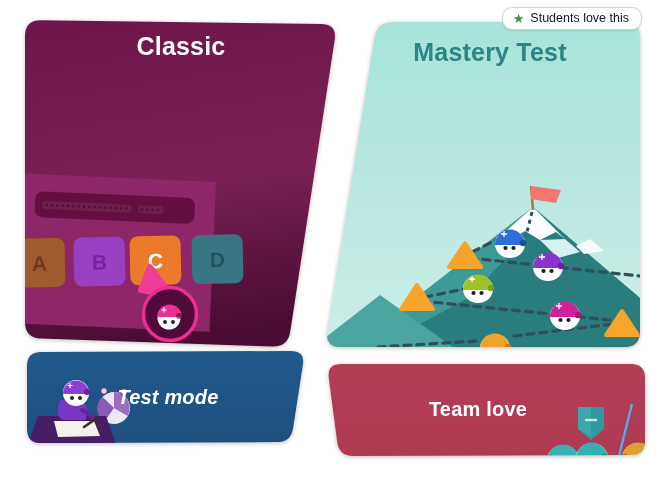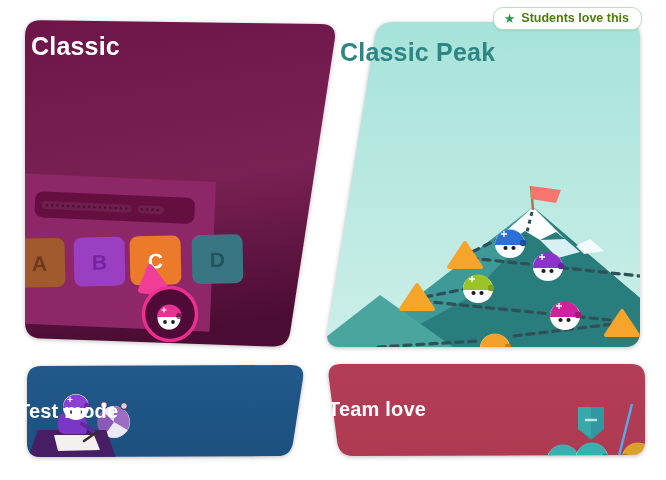--- a/index.html
+++ b/index.html
@@ -3,34 +3,34 @@
 <meta charset="utf-8">
 <style>
   html,body{margin:0;padding:0;}
   body{
     width:666px;height:480px;position:relative;background:#ffffff;
     font-family:"Liberation Sans",sans-serif;overflow:hidden;
   }
   .card{position:absolute;}
   .card svg{display:block;filter:drop-shadow(0 1px 2px rgba(30,10,25,.28));}
   .card-title{
-    position:absolute;text-align:left;font-weight:bold;pointer-events:none;
+    position:absolute;text-align:center;font-weight:bold;pointer-events:none;
     letter-spacing:.2px;
   }
   .title-lg{font-size:25px;}
   .title-md{font-size:20px;}
   .t-white{color:#ffffff;}
   .t-teal{color:#2d8584;}
   .badge{
     position:absolute;top:-11px;right:6px;display:flex;align-items:center;gap:6px;
     background:#ffffff;border:1.5px solid #b9dfbe;border-radius:10px;
     padding:3px 12px 4px 10px;box-shadow:0 1px 2px rgba(20,80,40,.12);
   }
   .badge .star{color:#259b4e;font-size:13px;line-height:13px;}
-  .badge .label{color:#4d7c0f;font-size:12.5px;font-weight:bold;white-space:nowrap;}
+  .badge .label{color:#0f172a;font-size:12.5px;font-weight:normal;white-space:nowrap;}
   svg text{font-family:"Liberation Sans",sans-serif;font-weight:bold;}
 </style>
 </head>
 <body>
 
 <div class="card" style="left:18px;top:18px;width:322px;height:334px;">
   <svg width="322" height="334" viewBox="0 0 322 334">
     <defs>
       <clipPath id="clipClassic">
         <path d="M 23,2.2 L 303,5.9 Q 319,6 316.7,21.8 L 272.3,313.2 Q 270,329 254,328.5 L 23,320.5 Q 7,320 7,304 L 7,18 Q 7,2 23,2.2 Z"></path>
@@ -158,28 +158,28 @@
       </g>
       <g transform="translate(177,326)">
         <ellipse cx="0" cy="4" rx="15" ry="14" fill="#ffffff"></ellipse>
         <path d="M -15,5 A 15,15.5 0 1 1 15,5 Z" fill="#f0a22b"></path>
         <circle cx="13" cy="3" r="3.2" fill="#c87f12"></circle>
         <circle cx="-4.5" cy="8" r="2.1" fill="#1c1c28"></circle>
           <circle cx="3.5" cy="8" r="2.1" fill="#1c1c28"></circle>
       </g>
     </g>
   </svg>
-  <div class="card-title title-lg t-teal" style="left:22px;top:20px;width:300px;">Classic Peak</div>
+  <div class="card-title title-lg t-teal" style="left:22px;top:20px;width:300px;">Mastery Test</div>
   <div class="badge">
     <span class="star">★</span>
     <span class="label">Students love this</span>
   </div>
 </div>
 
-<div class="card" style="left:24px;top:362px;width:290px;height:100px;">
+<div class="card" style="left:24px;top:348px;width:290px;height:100px;font-style:italic;">
   <svg width="290" height="100" viewBox="0 0 290 100">
     <defs>
       <clipPath id="clipTest">
         <path d="M 17,3.9 L 267,3 Q 281,3 278.9,16.8 L 269.1,80.2 Q 267,94 253,94.1 L 17,95 Q 3,95 3,81 L 3,18 Q 3,4 17,3.9 Z"></path>
       </clipPath>
       <linearGradient id="gradTest" x1="0" y1="0" x2="0" y2="1">
         <stop offset="0" stop-color="#215a8c"></stop>
         <stop offset="1" stop-color="#1c4f7e"></stop>
       </linearGradient>
     </defs>

